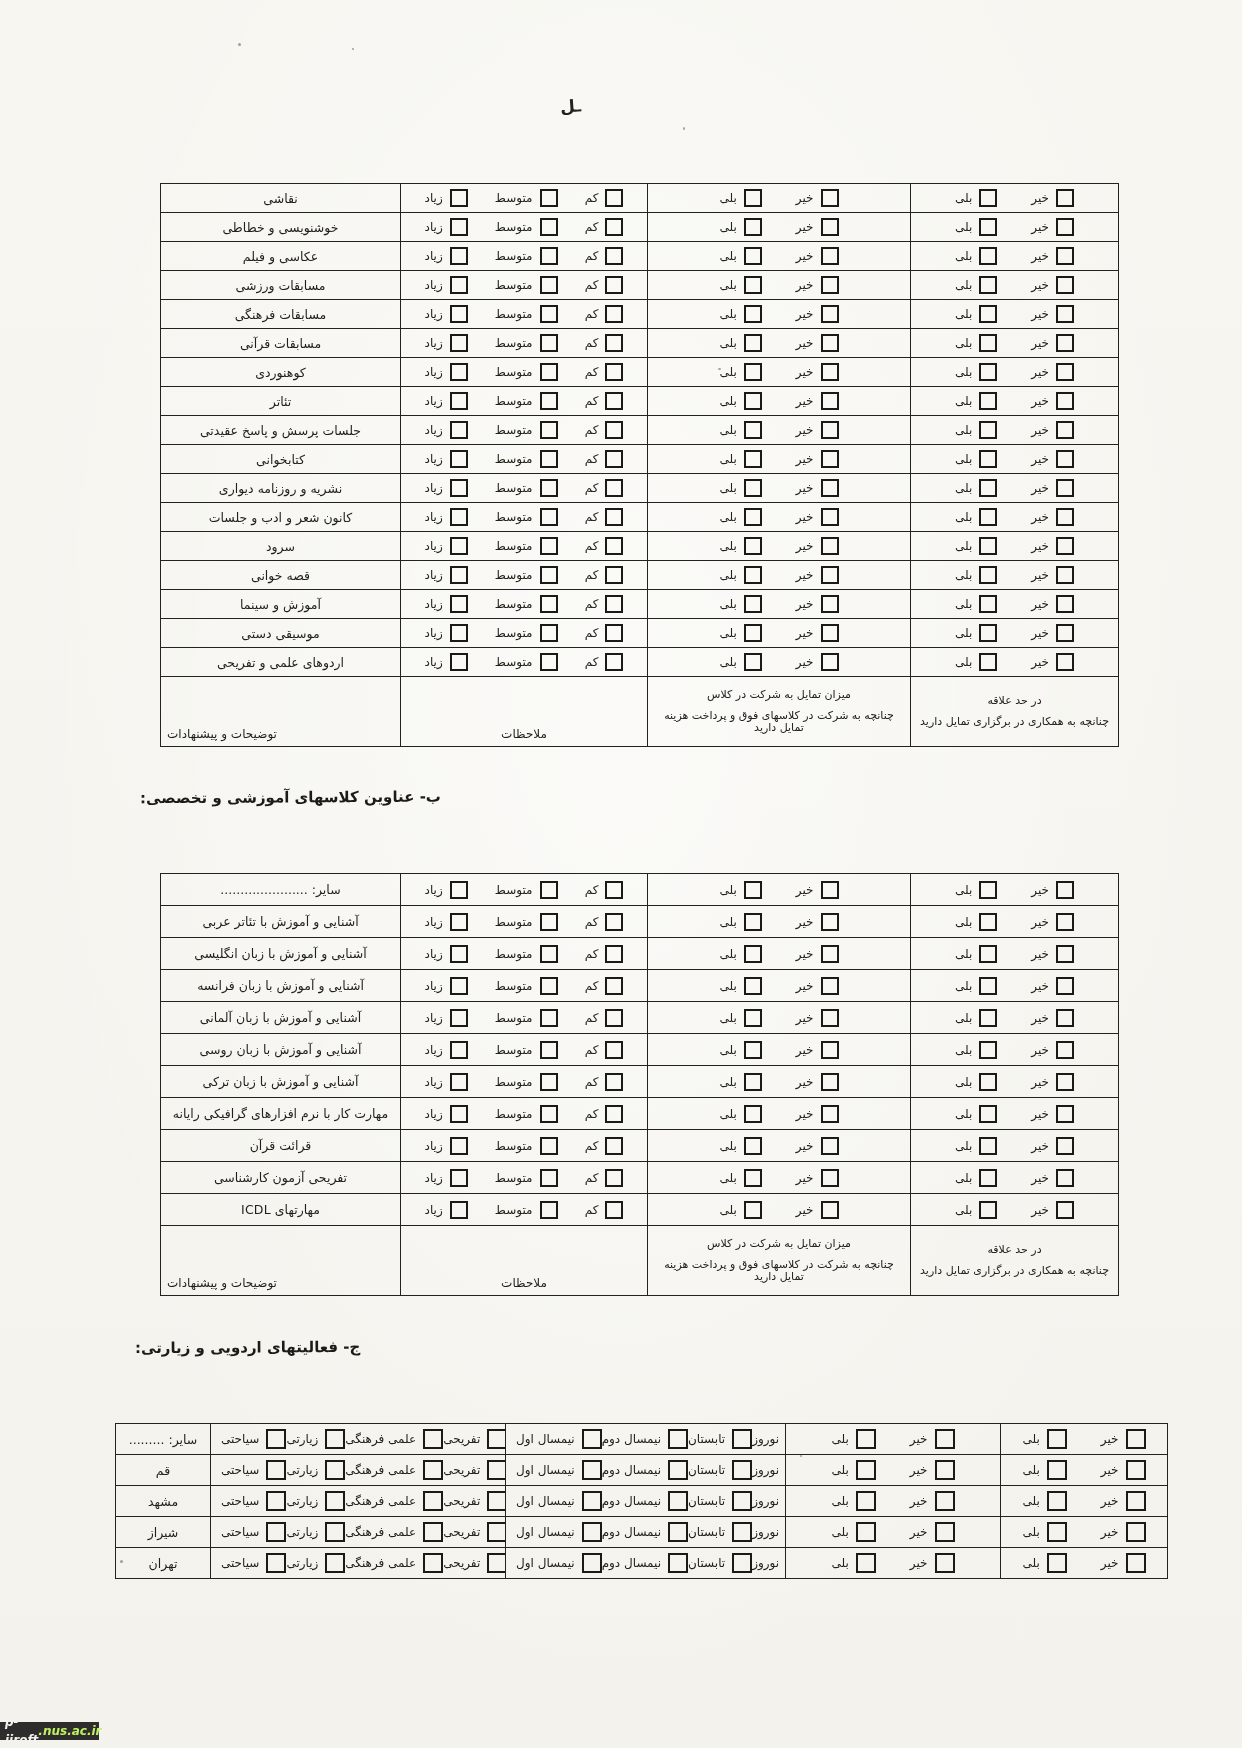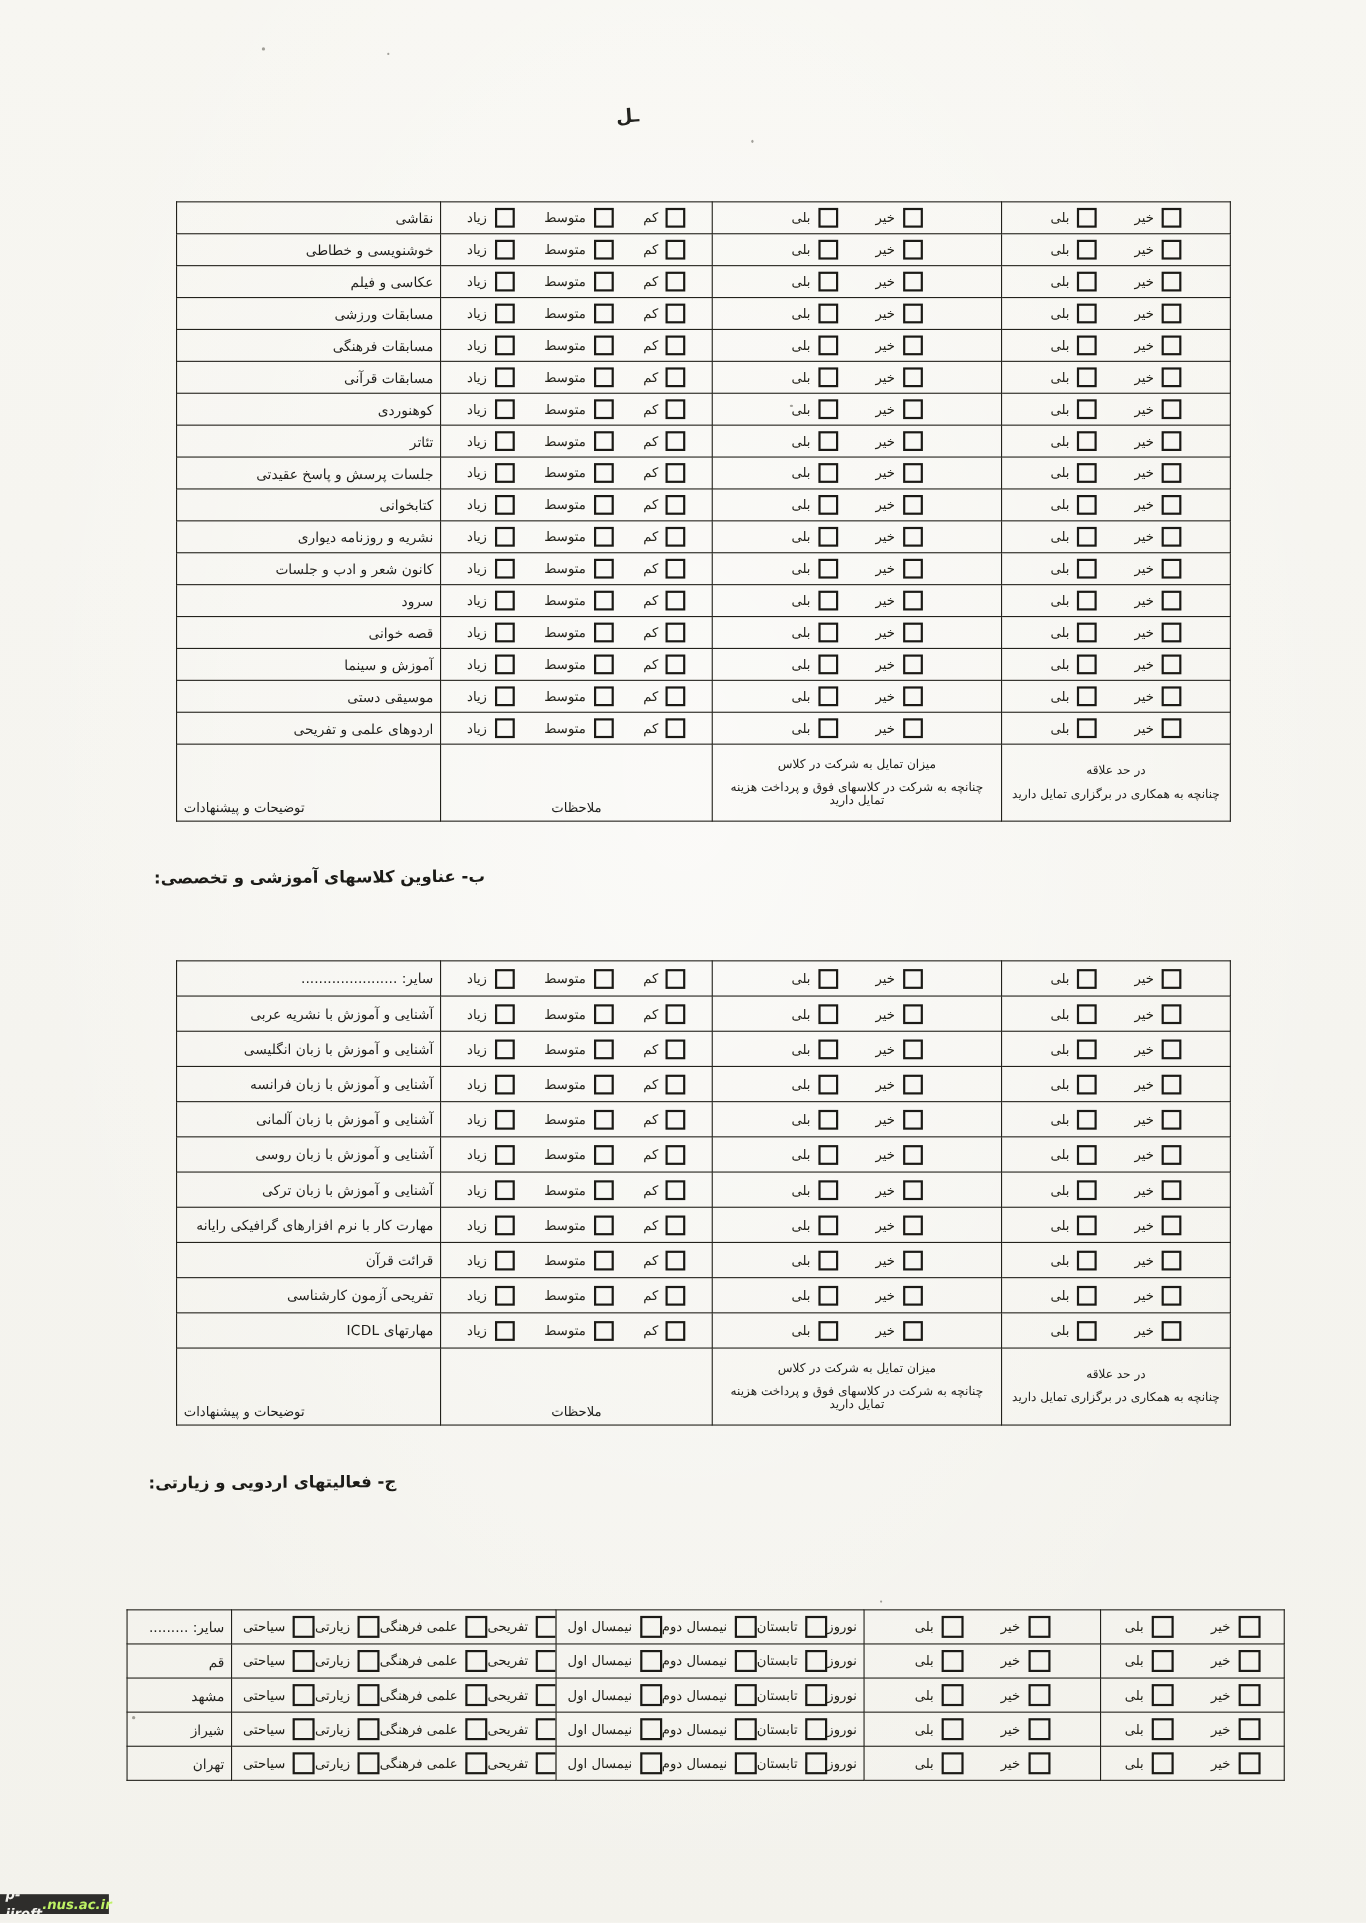--- a/index.html
+++ b/index.html
@@ -19,21 +19,21 @@
   .speck{position:absolute;background:#5a584f;border-radius:50%;opacity:.55;}
 
   .ftable{position:absolute;}
   table{border-collapse:collapse;table-layout:fixed;width:100%;}
   td{
     border:1.5px solid #23221c;
     padding:0 6px;vertical-align:middle;
     overflow:hidden;white-space:nowrap;
   }
   .lbl{
-    direction:rtl;text-align:right;
+    direction:rtl;text-align:center;
     font-size:12.5px;letter-spacing:.2px;color:#201f1b;
   }
   .optcell{padding:0 10px;}
   .optwrap{display:flex;align-items:center;height:100%;}
   .spread{justify-content:space-around;}
   .centered{justify-content:center;}
   .pair{display:inline-flex;align-items:center;gap:7px;}
   .optlabel{direction:rtl;font-size:12px;color:#232219;}
   .cbox{
     display:inline-block;width:14px;height:14px;
@@ -873,21 +873,21 @@
                   <span class="cbox"></span>
                 </span>
                 <span class="pair">
                   <span class="optlabel">خیر</span>
                   <span class="cbox"></span>
                 </span>
               </div>
             </td>
           </tr>
           <tr class="item-row" style="height: 32px;">
-            <td class="lbl">آشنایی و آموزش با نشریه عربی</td>
+            <td class="lbl">آشنایی و آموزش با تئاتر عربی</td>
             <td class="optcell">
               <div class="optwrap spread">
                 <span class="pair">
                   <span class="optlabel">زیاد</span>
                   <span class="cbox"></span>
                 </span>
                 <span class="pair">
                   <span class="optlabel">متوسط</span>
                   <span class="cbox"></span>
                 </span>
@@ -1320,21 +1320,21 @@
               <div class="l1">در حد علاقه</div>
               <div class="l2">چنانچه به همکاری در برگزاری تمایل دارید</div>
             </td>
           </tr>
         </tbody>
       </table>
     </div>
 
   <div class="sec-title" style="left:135px;top:1338px;width:420px;">ج- فعالیتهای اردویی و زیارتی:</div>
 
-  <div id="tableC" class="ftable" style="left:115px;top:1423px;width:1052px;margin-top:40px;">
+  <div id="tableC" class="ftable" style="left:115px;top:1423px;width:1052px;">
       <table>
         <colgroup>
           <col style="width: 95px;">
           <col style="width: 295px;">
           <col style="width: 280px;">
           <col style="width: 215px;">
           <col style="width: 167px;">
         </colgroup>
         <tbody>
           <tr class="item-row" style="height: 31px;">

